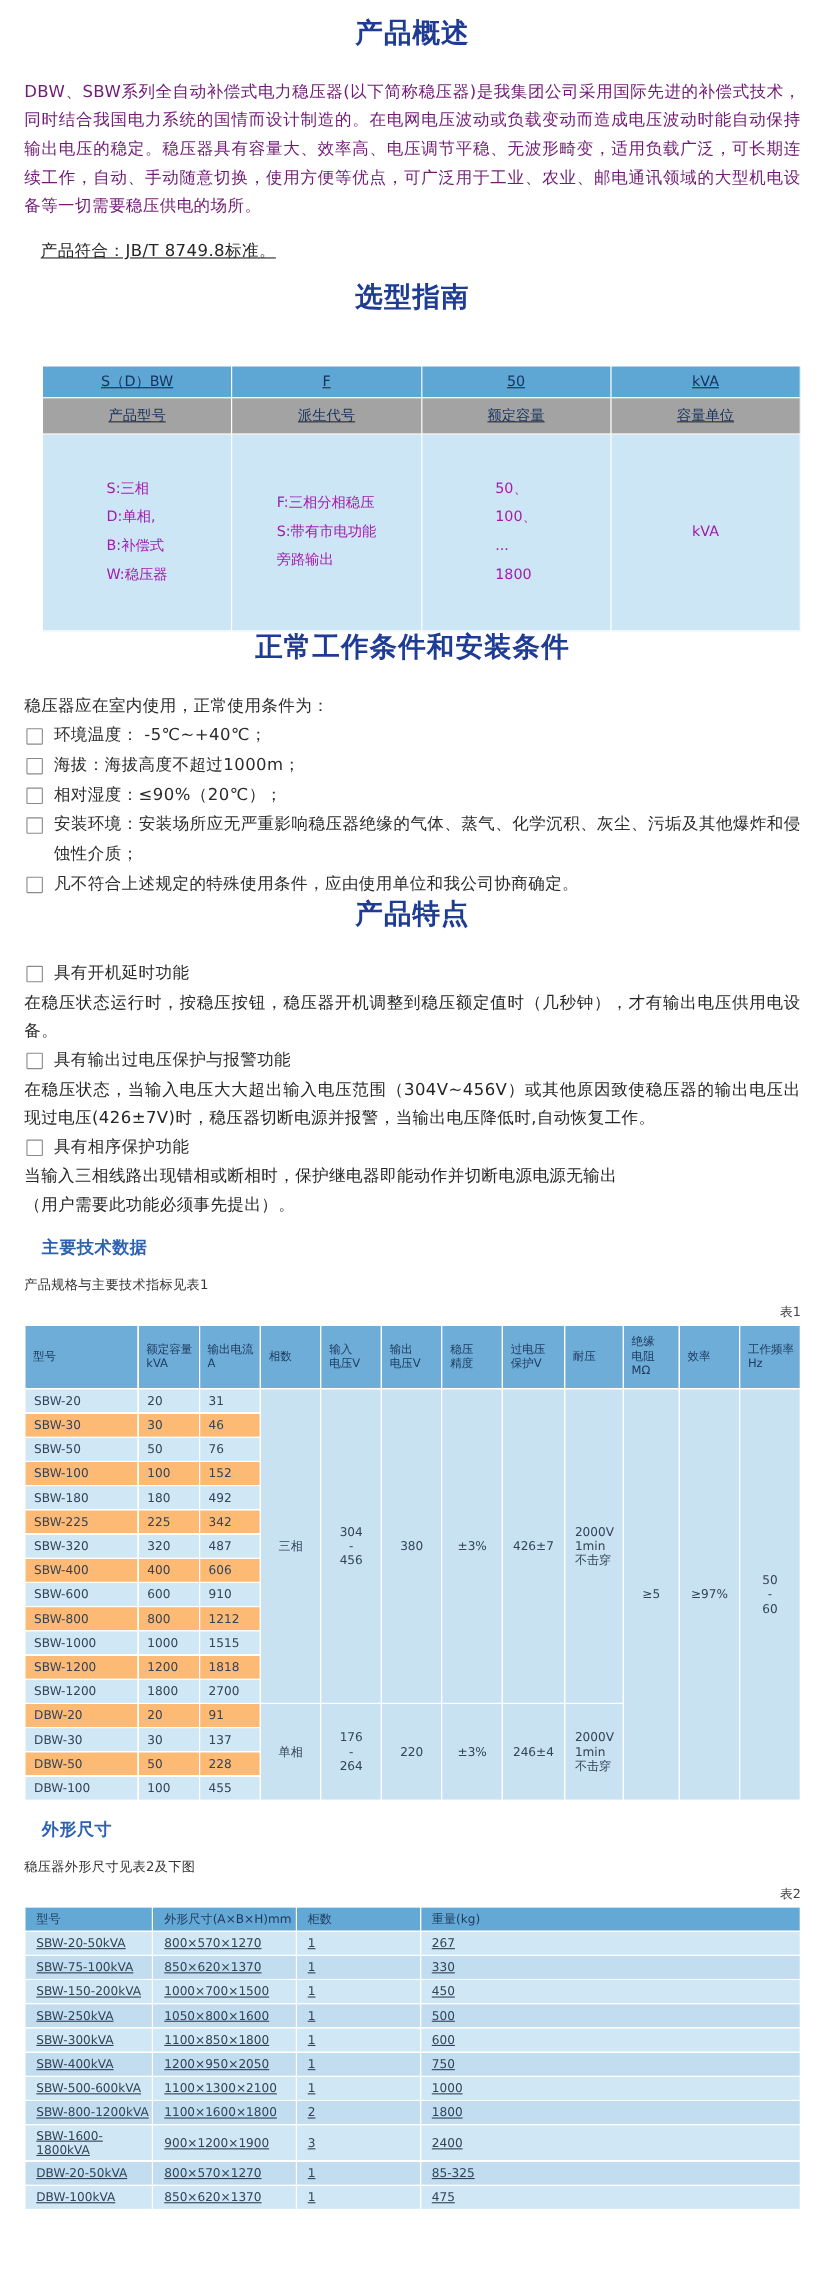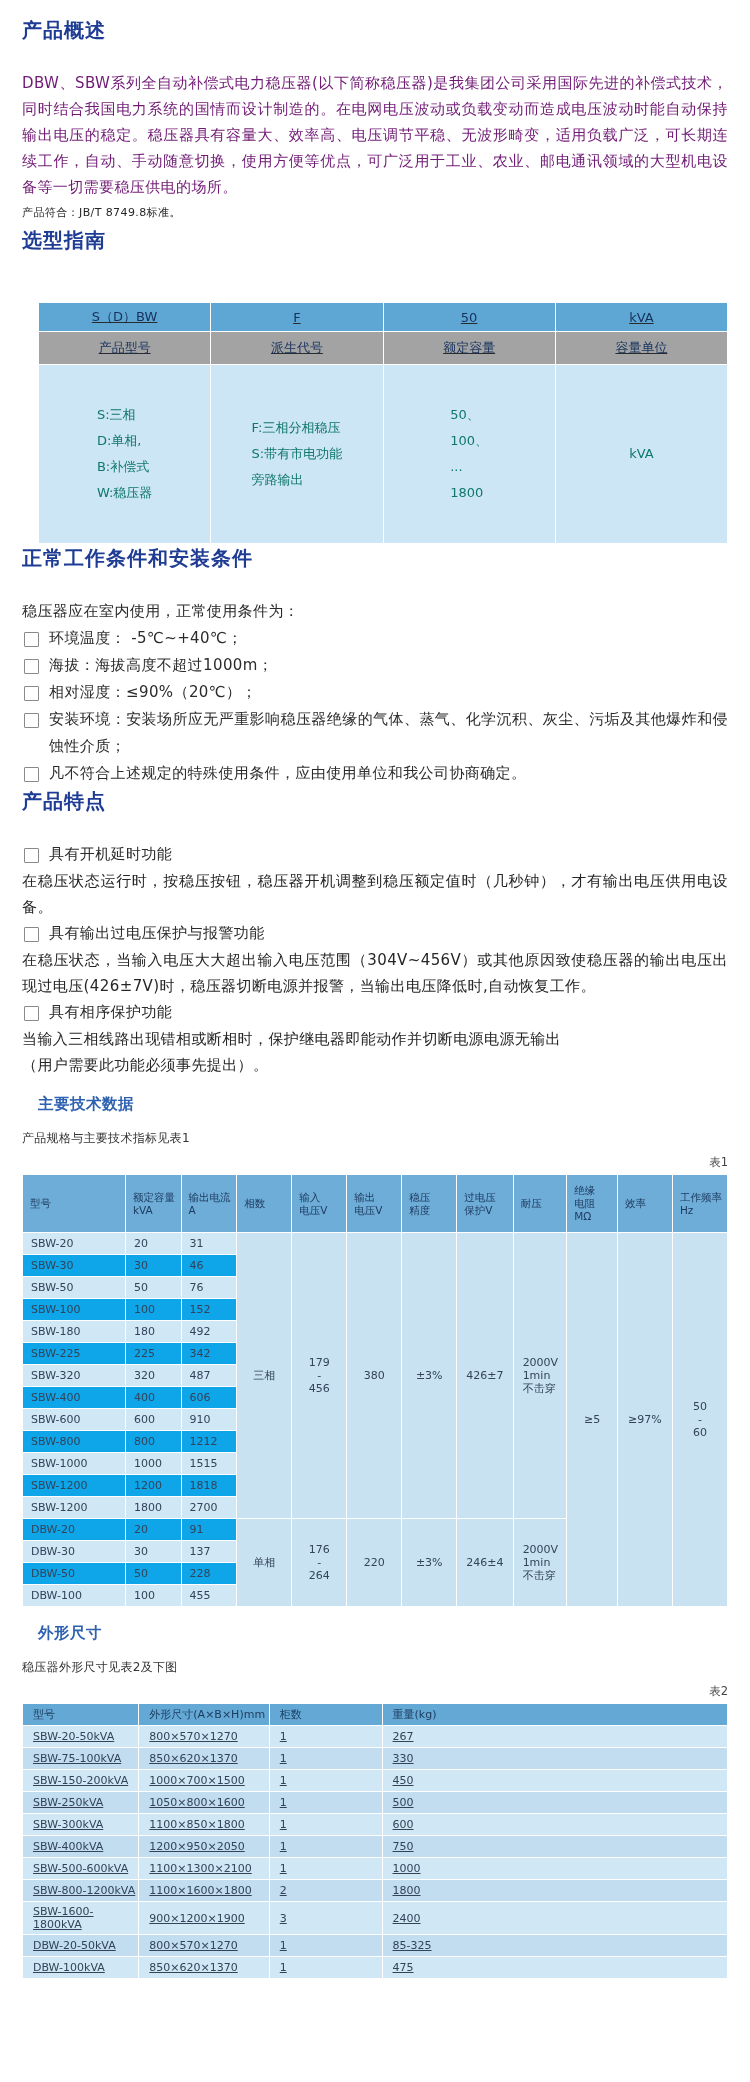--- a/index.html
+++ b/index.html
@@ -5,46 +5,46 @@
   html,body{margin:0;padding:0;background:#fff;}
   body{
     width:750px;
     font-family:"DejaVu Sans","Liberation Sans",sans-serif;
     color:#2b2b2b;
     -webkit-font-smoothing:antialiased;
   }
   .page{padding:16px 22px 20px 22px;}
 
   h1.sec{
-    font-size:20px;line-height:28px;margin:0;
-    color:#1e3c94;font-weight:bold;letter-spacing:1px;
+    font-size:25px;line-height:28px;margin:0;
+    color:#1e3c94;font-weight:bold;letter-spacing:1px;text-align:center;
   }
   h2.sec{
     font-size:15.5px;line-height:20px;margin:16px;
     color:#2e62b0;font-weight:bold;letter-spacing:0.5px;
   }
   .overview-body{
     margin:26px 0 0 0;font-size:15px;line-height:26px;color:#701a75;
     letter-spacing:0.4px;text-align:justify;
   }
-  .standard-line{margin:0;font-size:11px;line-height:26px;color:#262626;letter-spacing:0.4px;}
+  .standard-line{margin:15px;font-size:15px;line-height:26px;color:#262626;letter-spacing:0.4px;text-decoration:underline;}
 
   .mt-sel-head{margin-top:36px;}
   
   table.sel{
     border-collapse:collapse;table-layout:fixed;
     width:calc(100% - 16px);margin:48px 0 0 16px;text-decoration:underline;
   }
   table.sel td{
     border:1px solid #fff;text-align:center;vertical-align:middle;
     font-size:13px;color:#16325c;
   }
   tr.sel-code td{background:#5ea6d4;height:26px;font-weight:500;}
   tr.sel-label td{background:#a3a3a3;height:30px;}
-  tr.sel-detail td{background:#cde6f5;height:176px;color:#0f766e;}
+  tr.sel-detail td{background:#cde6f5;height:176px;color:#a21caf;}
   .sel-lines{display:inline-block;text-align:left;line-height:26px;font-size:13px;}
 
   
   .mt-cond-head{margin-top:46px;}
   .cond-intro{margin:26px 0 0 0;font-size:15px;line-height:27px;letter-spacing:0.4px;}
   .cond-list{margin:0;}
   .cond-item{display:flex;align-items:flex-start;font-size:15px;line-height:27px;letter-spacing:0.4px;}
   .chk{
     flex:0 0 auto;width:13px;height:13px;border:1px solid #8a8a8a;border-radius:1px;
     margin:7px 10px 0 2px;background:#fff;
@@ -69,21 +69,21 @@
     border:1px solid #fff;font-weight:normal;
     white-space:pre-line;overflow:hidden;
   }
   table.t1 th{
     background:#6fadd9;color:#1c3a5e;font-size:10.5px;line-height:13px;
     text-align:left;vertical-align:middle;padding:4px 2px 4px 7px;height:49px;
   }
   table.t1 td{font-size:11px;color:#32435a;height:19px;padding:1px 2px 1px 8px;line-height:13px;}
   table.t1 td.num{text-align:left;}
   table.t1 tr.odd td.lead{background:#d0e7f5;}
-  table.t1 tr.even td.lead{background:#0ea5e9;}
+  table.t1 tr.even td.lead{background:#fdba74;}
   table.t1 td.mcell{background:#c9e2f2;vertical-align:middle;text-align:center;padding:1px 2px;}
   table.t1 td.mcell.left{text-align:left;padding-left:9px;}
 
   
   .mt-dim-head{margin-top:34px;}
   table.t2{border-collapse:collapse;table-layout:fixed;width:100%;margin-top:4px;}
   table.t2 th,table.t2 td{
     border:1px solid #fff;text-align:left;font-weight:normal;
     padding:3px 2px 3px 10px;overflow:hidden;
   }
@@ -216,21 +216,21 @@
 MΩ</th>
           <th>效率</th>
           <th>工作频率
 Hz</th>
         </tr>
         <tr class="odd">
           <td class="lead">SBW-20</td>
           <td class="lead num">20</td>
           <td class="lead num">31</td>
           <td class="mcell" rowspan="13">三相</td>
-          <td class="mcell" rowspan="13">179
+          <td class="mcell" rowspan="13">304
 -
 456</td>
           <td class="mcell" rowspan="13">380</td>
           <td class="mcell" rowspan="13">±3%</td>
           <td class="mcell" rowspan="13">426±7</td>
           <td class="mcell left" rowspan="13">2000V
 1min
 不击穿</td>
           <td class="mcell" rowspan="17">≥5</td>
           <td class="mcell" rowspan="17">≥97%</td>

